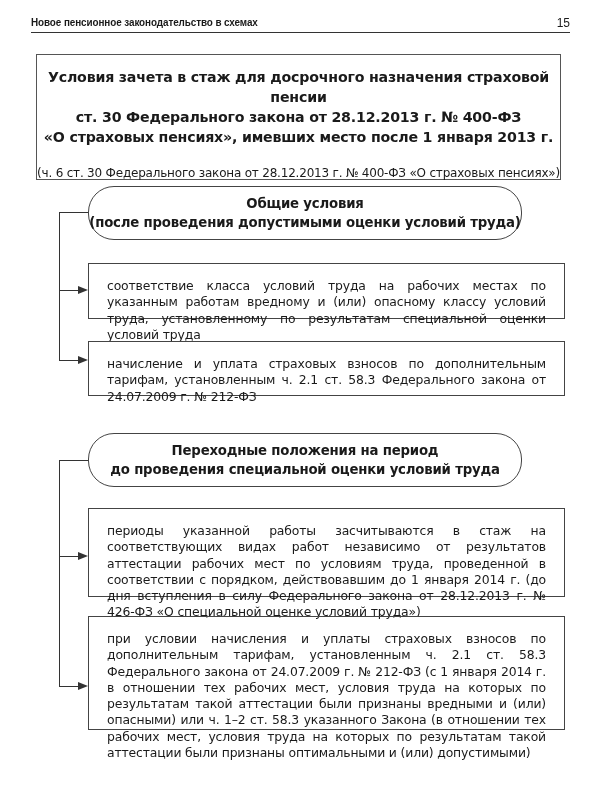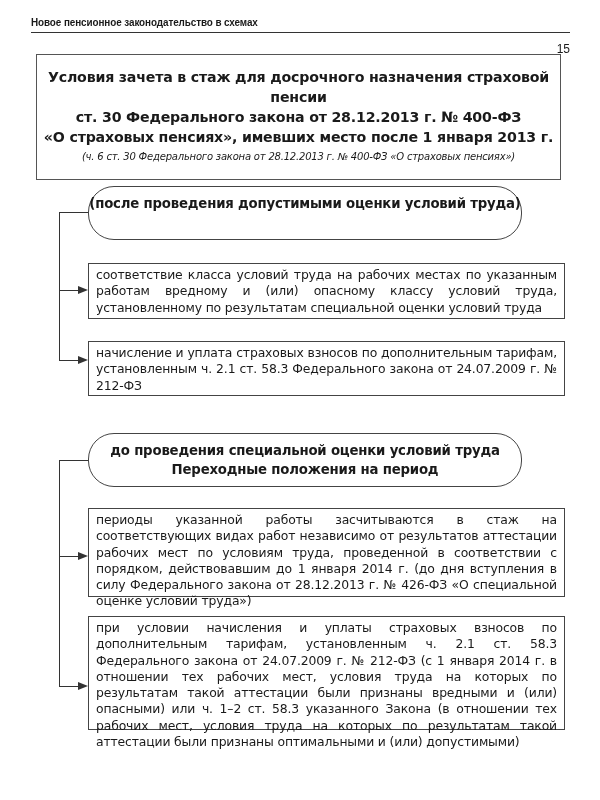--- a/index.html
+++ b/index.html
@@ -3,40 +3,40 @@
 <meta charset="utf-8">
 <style>
   html, body { margin:0; padding:0; background:#ffffff; }
   body { width:600px; height:800px; position:relative; overflow:hidden;
          font-family:"DejaVu Sans", sans-serif; color:#1a1a1a; }
   .running-head { position:absolute; left:31px; top:15px; width:539px; height:17px;
          border-bottom:1.5px solid #333; }
   .running-head .title { position:absolute; left:0; top:1px; font-family:"Liberation Sans", sans-serif;
          font-weight:bold; font-size:11.5px; letter-spacing:-0.1px; transform:scaleX(0.86); transform-origin:left; white-space:nowrap; }
   .running-head .pageno { position:absolute; right:0; top:1px; font-family:"Liberation Sans", sans-serif;
-         font-size:12px;margin-top:26px; }
+         font-size:12px; }
 
   .main-box { position:absolute; left:36px; top:54px; width:525px; height:126px;
          border:1.5px solid #555; box-sizing:border-box; text-align:center; }
   .main-box .t { font-weight:bold; font-size:14.2px; line-height:20px; letter-spacing:-0.2px; }
   .main-box .t:first-child { margin-top:12px; }
-  .main-box .src { font-size:10px; line-height:18px; margin-top:1px; letter-spacing:-0.2px;font-style:italic; }
+  .main-box .src { font-size:12px; line-height:18px; margin-top:17px; letter-spacing:-0.2px; }
 
   .connector-v { position:absolute; left:59px; width:1.3px; background:#333; }
   .connector-h { position:absolute; left:59px; height:1.3px; background:#333; }
   .arrow { position:absolute; width:0; height:0; border-top:4px solid transparent;
          border-bottom:4px solid transparent; border-left:10px solid #333; }
 
   .pill { position:absolute; left:88px; width:434px; border:1.5px solid #444; box-sizing:border-box;
          border-radius:26px; text-align:center; font-weight:bold; font-size:13.3px; line-height:19px;
          letter-spacing:-0.2px; }
   .box { position:absolute; left:88px; width:477px; border:1.5px solid #444; box-sizing:border-box;
          padding:3px 7px 3px 7px; font-size:12.4px; line-height:16.3px; text-align:justify;
          letter-spacing:-0.15px; }
-  .box p { margin:0; }
+  .box p { margin:11px; }
 </style>
 </head>
 <body>
 
 <div class="running-head">
   <span class="title">Новое пенсионное законодательство в схемах</span>
   <span class="pageno">15</span>
 </div>
 
 <div class="main-box">
@@ -47,41 +47,42 @@
 </div>
 
 <div class="connector-v" style="top:212px; height:149px;"></div>
 <div class="connector-h" style="top:212px; width:29px;"></div>
 <div class="connector-h" style="top:290px; width:20px;"></div>
 <div class="arrow" style="left:78px; top:286px;"></div>
 <div class="connector-h" style="top:360px; width:20px;"></div>
 <div class="arrow" style="left:78px; top:356px;"></div>
 
 <div class="pill" style="top:186px; height:54px; padding-top:7px;">
+  <div>Общие условия</div>
   <div>(после проведения допустимыми оценки условий труда)</div>
 </div>
 
 <div class="box" style="top:263px; height:56px;">
   <p>соответствие класса условий труда на рабочих местах по указанным работам вредному и (или) опасному классу условий труда, установленному по результатам специальной оценки условий труда</p>
 </div>
 
 <div class="box" style="top:341px; height:55px;">
   <p>начисление и уплата страховых взносов по дополнительным тарифам, установленным ч. 2.1 ст. 58.3 Федерального закона от 24.07.2009 г. № 212-ФЗ</p>
 </div>
 
 <div class="connector-v" style="top:460px; height:227px;"></div>
 <div class="connector-h" style="top:460px; width:29px;"></div>
 <div class="connector-h" style="top:556px; width:20px;"></div>
 <div class="arrow" style="left:78px; top:552px;"></div>
 <div class="connector-h" style="top:686px; width:20px;"></div>
 <div class="arrow" style="left:78px; top:682px;"></div>
 
 <div class="pill" style="top:433px; height:54px; padding-top:7px;">
+  <div>Переходные положения на период</div>
   <div>до проведения специальной оценки условий труда</div>
-  <div>Переходные положения на период</div>
 </div>
 
 <div class="box" style="top:508px; height:89px;">
   <p>периоды указанной работы засчитываются в стаж на соответствующих видах работ независимо от результатов аттестации рабочих мест по условиям труда, проведенной в соответствии с порядком, действовавшим до 1 января 2014 г. (до дня вступления в силу Федерального закона от 28.12.2013 г. № 426-ФЗ «О специальной оценке условий труда»)</p>
 </div>
 
 <div class="box" style="top:616px; height:114px;">
   <p>при условии начисления и уплаты страховых взносов по дополнительным тарифам, установленным ч. 2.1 ст. 58.3 Федерального закона от 24.07.2009 г. № 212-ФЗ (с 1 января 2014 г. в отношении тех рабочих мест, условия труда на которых по результатам такой аттестации были признаны вредными и (или) опасными) или ч. 1–2 ст. 58.3 указанного Закона (в отношении тех рабочих мест, условия труда на которых по результатам такой аттестации были признаны оптимальными и (или) допустимыми)</p>
 </div>
 

